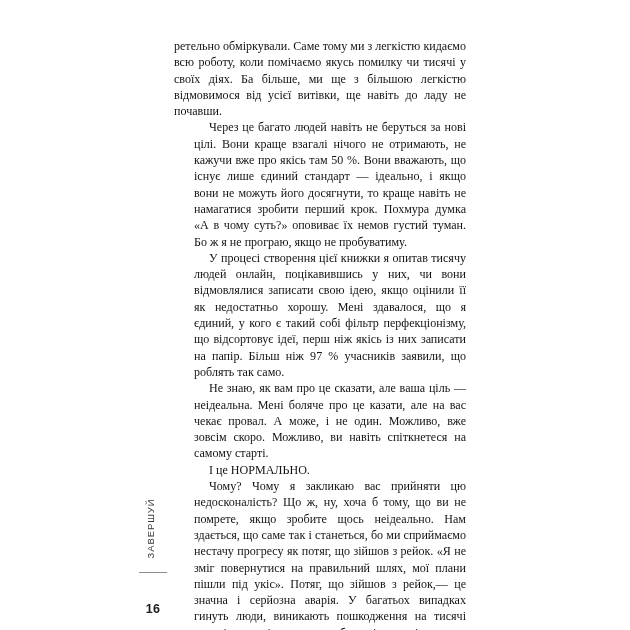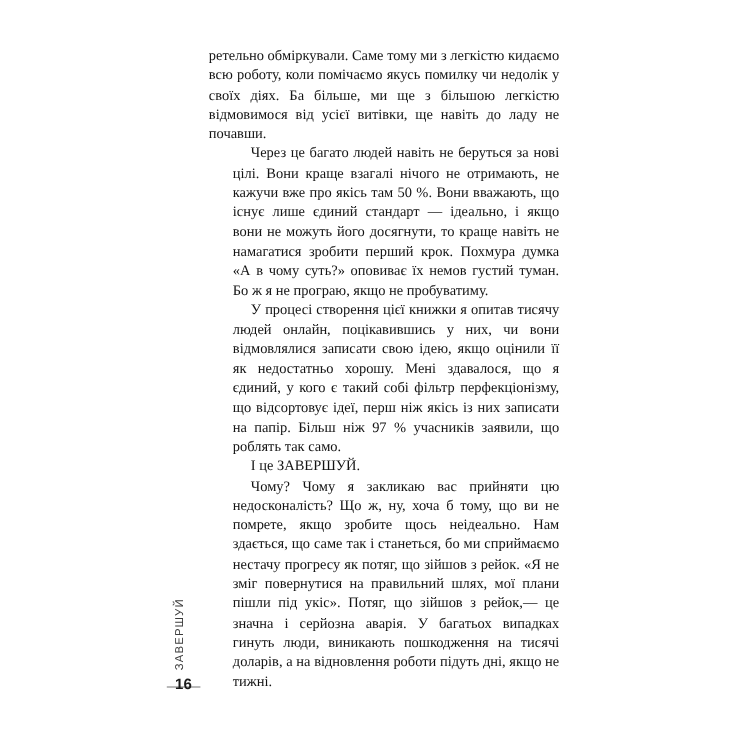--- a/index.html
+++ b/index.html
@@ -52,21 +52,21 @@
     left: 139px;
     top: 572px;
     width: 28px;
     height: 1px;
     background: #8c8c8c;
   }
 
   .folio {
     position: absolute;
     left: 133px;
-    top: 563px;
+    top: 602px;
     width: 40px;
     text-align: center;
     font-family: "Liberation Sans", "DejaVu Sans", sans-serif;
     font-size: 12.5px;
     font-weight: 700;
     color: #1c1c1c;
     letter-spacing: 0.2px;
   }
 
   
@@ -104,20 +104,21 @@
 
   <div class="side-marker">
     <div class="side-marker-label">ЗАВЕРШУЙ</div>
   </div>
 
   <div class="folio-rule"></div>
 
   <div class="folio">16</div>
 
   <div class="text-column">
-    <p class="para cont">ретельно обміркували. Саме тому ми з легкістю кидаємо всю роботу, коли помічаємо якусь помилку чи недолік у своїх діях. Ба більше, ми ще з більшою легкістю відмовимося від усієї витівки, ще навіть до ладу не почавши.</p>
+    <p class="para cont">ретельно обміркували. Саме тому ми з легкістю кидаємо всю роботу, коли помічаємо якусь помилку чи тисячі у своїх діях. Ба більше, ми ще з більшою легкістю відмовимося від усієї витівки, ще навіть до ладу не почавши.</p>
     <p class="para indent">Через це багато людей навіть не беруться за нові цілі. Вони краще взагалі нічого не отримають, не кажучи вже про якісь там 50 %. Вони вважають, що існує лише єдиний стандарт — ідеально, і якщо вони не можуть його досягнути, то краще навіть не намагатися зробити перший крок. Похмура думка «А в чому суть?» оповиває їх немов густий туман. Бо ж я не програю, якщо не пробуватиму.</p>
     <p class="para indent">У процесі створення цієї книжки я опитав тисячу людей онлайн, поцікавившись у них, чи вони відмовлялися записати свою ідею, якщо оцінили її як недостатньо хорошу. Мені здавалося, що я єдиний, у кого є такий собі фільтр перфекціонізму, що відсортовує ідеї, перш ніж якісь із них записати на папір. Більш ніж 97 % учасників заявили, що роблять так само.</p>
-    <p class="para indent">І це ЗАВЕРШУЙ.</p>
+    <p class="para indent">Не знаю, як вам про це сказати, але ваша ціль — неідеальна. Мені боляче про це казати, але на вас чекає провал. А може, і не один. Можливо, вже зовсім скоро. Можливо, ви навіть спіткнетеся на самому старті.</p>
+    <p class="para indent">І це НОРМАЛЬНО.</p>
     <p class="para indent">Чому? Чому я закликаю вас прийняти цю недосконалість? Що ж, ну, хоча б тому, що ви не помрете, якщо зробите щось неідеально. Нам здається, що саме так і станеться, бо ми сприймаємо нестачу прогресу як потяг, що зійшов з рейок. «Я не зміг повернутися на правильний шлях, мої плани пішли під укіс». Потяг, що зійшов з рейок,— це значна і серйозна аварія. У багатьох випадках гинуть люди, виникають пошкодження на тисячі доларів, а на відновлення роботи підуть дні, якщо не тижні.</p>
   </div>
 
 </div>
 
 </body></html>

